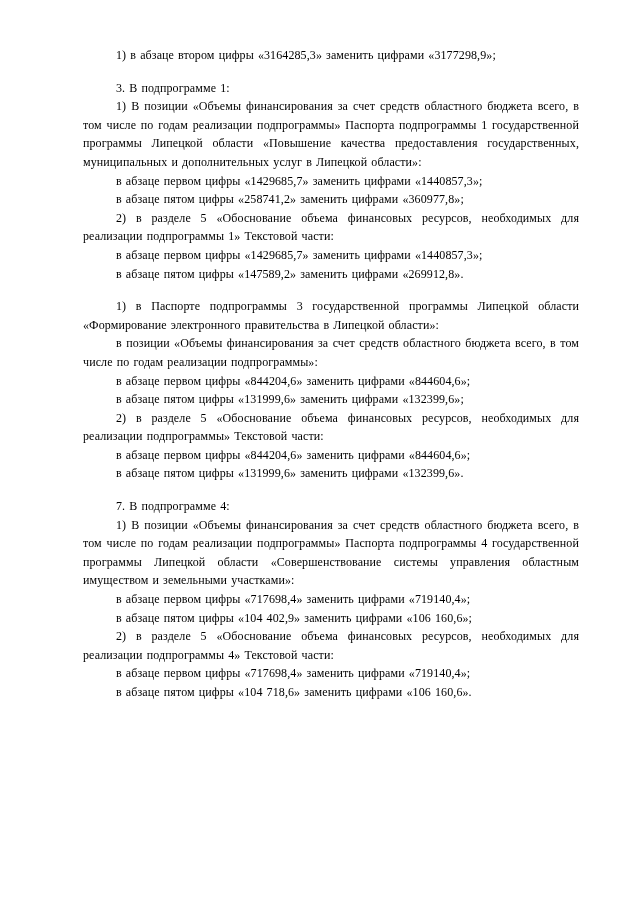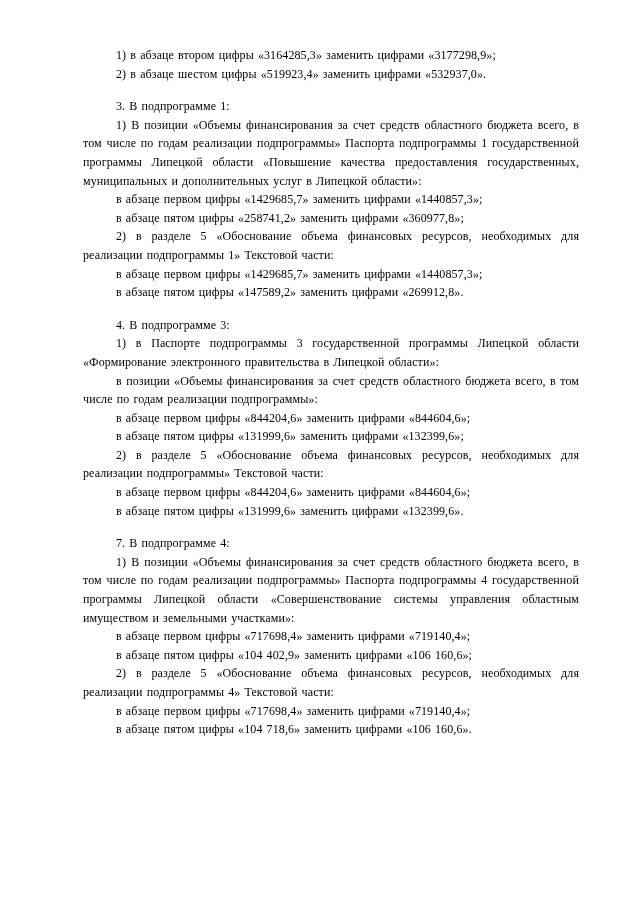--- a/index.html
+++ b/index.html
@@ -38,35 +38,33 @@
     word-spacing: 1px;
   }
 </style>
 </head>
 <body>
 
 <div class="page">
 
   <div class="section">
     <p class="para">1) в абзаце втором  цифры  «3164285,3»  заменить цифрами «3177298,9»;</p>
-    <p class="para">2) в абзаце шестом цифры «519923,4» заменить цифрами «532937,0».</p>
   </div>
 
   <div class="section">
     <p class="para">3. В  подпрограмме 1:</p>
     <p class="para">1) В позиции «Объемы финансирования за счет средств областного бюджета всего, в том числе по годам реализации подпрограммы»  Паспорта подпрограммы 1 государственной программы Липецкой области «Повышение качества предоставления государственных, муниципальных и дополнительных услуг в Липецкой области»:</p>
     <p class="para">в абзаце первом  цифры «1429685,7» заменить цифрами «1440857,3»;</p>
     <p class="para">в абзаце пятом цифры «258741,2» заменить цифрами «360977,8»;</p>
     <p class="para">2) в разделе 5 «Обоснование объема финансовых ресурсов, необходимых для реализации подпрограммы 1»  Текстовой части:</p>
     <p class="para">в абзаце первом цифры  «1429685,7» заменить цифрами «1440857,3»;</p>
     <p class="para">в абзаце пятом цифры «147589,2» заменить цифрами «269912,8».</p>
   </div>
 
   <div class="section">
-    <p class="para">4.  В подпрограмме 3:</p>
     <p class="para">1) в Паспорте подпрограммы 3 государственной программы Липецкой области «Формирование электронного правительства в Липецкой области»:</p>
     <p class="para">в позиции «Объемы финансирования за счет средств областного бюджета всего, в том числе по годам реализации подпрограммы»:</p>
     <p class="para">в абзаце первом  цифры «844204,6» заменить цифрами «844604,6»;</p>
     <p class="para">в абзаце пятом цифры «131999,6» заменить цифрами «132399,6»;</p>
     <p class="para">2) в разделе 5 «Обоснование объема финансовых ресурсов, необходимых для реализации подпрограммы» Текстовой части:</p>
     <p class="para">в абзаце первом цифры «844204,6» заменить цифрами «844604,6»;</p>
     <p class="para">в абзаце пятом цифры «131999,6» заменить цифрами «132399,6».</p>
   </div>
 
   <div class="section">

